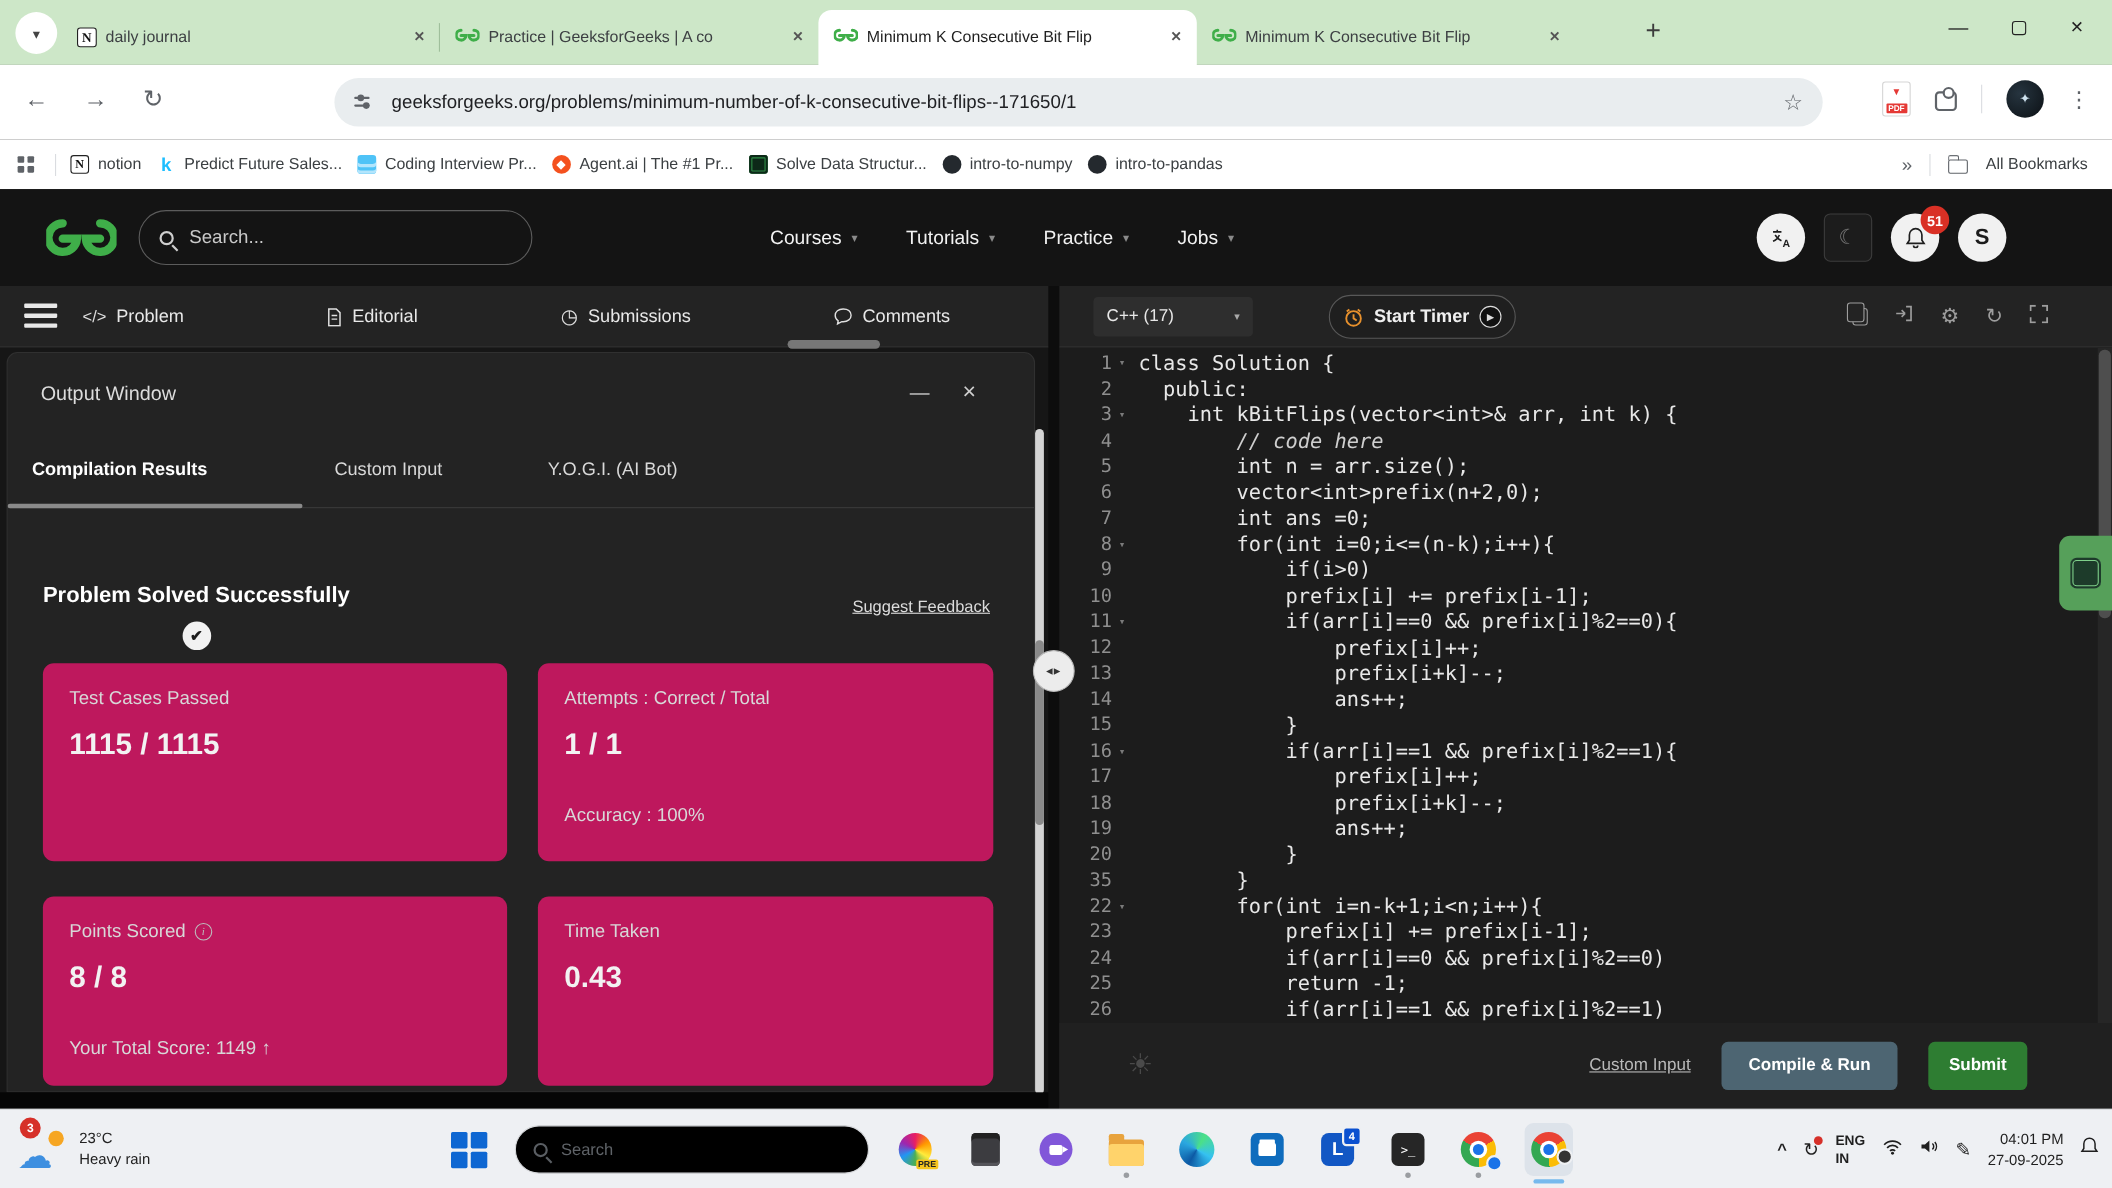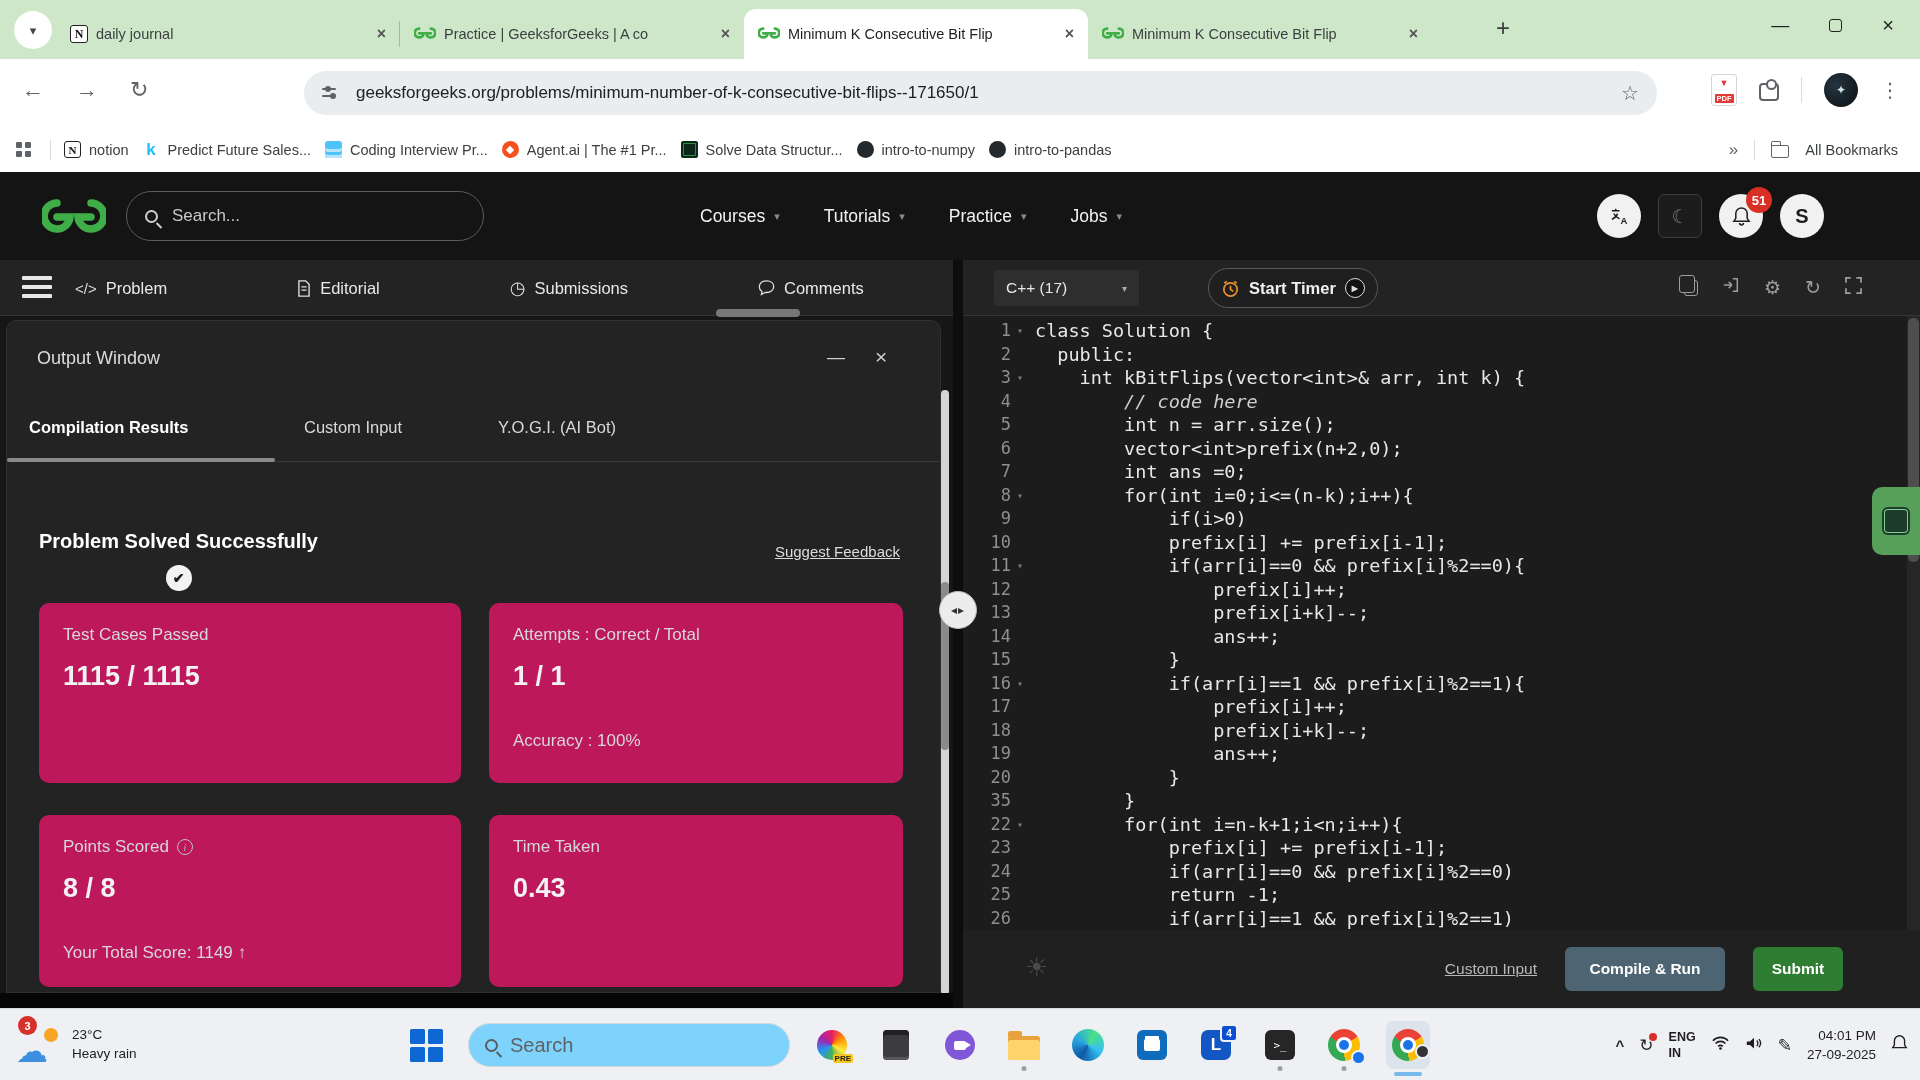--- a/index.html
+++ b/index.html
@@ -150,21 +150,21 @@
   #taskbar{position:absolute;left:0;top:1008px;width:100%;height:72px;background:#eef0f3;border-top:1px solid #d8dadd;color:#1f1f1f;}
   .weather{position:absolute;left:16px;top:9px;display:flex;gap:10px;align-items:center;}
   .wicon{position:relative;width:46px;height:52px;}
   .wicon .sun{position:absolute;right:4px;top:10px;width:14px;height:14px;border-radius:50%;background:#f6a623;}
   .wicon .cloud{position:absolute;left:0px;bottom:0px;color:#3d8fe0;font-size:32px;}
   .wicon .wbadge{position:absolute;left:2px;top:-2px;width:19px;height:19px;border-radius:50%;background:#d63029;color:#fff;font-size:11px;font-weight:700;display:flex;align-items:center;justify-content:center;}
   .wtxt{font-size:13.5px;line-height:19px;color:#222;}
   .centericons{position:absolute;left:404px;top:0;height:72px;display:flex;align-items:center;gap:20px;}
   .winlogo{display:grid;grid-template-columns:15px 15px;grid-template-rows:15px 15px;gap:3px;}
   .winlogo i{background:#0e67d2;border-radius:1.5px;}
-  .tbsearch{width:322px;height:44px;border-radius:22px;background:#7dd3fc;border:1px solid #d6d8db;display:flex;align-items:center;gap:12px;padding:0 16px;color:#5f6368;font-size:20px;}
+  .tbsearch{width:322px;height:44px;border-radius:22px;background:#000000;border:1px solid #d6d8db;display:flex;align-items:center;gap:12px;padding:0 16px;color:#5f6368;font-size:15px;}
   .app{width:44px;height:60px;display:flex;align-items:center;justify-content:center;position:relative;}
   .app.running::after{content:"";position:absolute;bottom:4px;left:50%;transform:translateX(-50%);width:5px;height:5px;border-radius:50%;background:#9a9da1;}
   .app.activeapp{background:#dde3ea;border-radius:8px;height:48px;}
   .app.activeapp::after{content:"";position:absolute;bottom:-7px;left:50%;transform:translateX(-50%);width:28px;height:4px;border-radius:2px;background:#76b9ed;}
   .preic{width:30px;height:30px;border-radius:50%;background:conic-gradient(#e91e63,#ff9800,#ffeb3b,#4caf50,#2196f3,#9c27b0,#e91e63);position:relative;}
   .preic b{position:absolute;bottom:-3px;right:-6px;background:#f7c51e;color:#222;font-size:8px;font-weight:700;border-radius:2px;padding:0 2px;}
   .notepadic{width:26px;height:30px;background:#3c3c40;border-radius:4px;box-shadow:inset 0 5px 0 #222,inset 0 -3px 0 #55555a;}
   .camic{width:30px;height:30px;border-radius:50%;background:#8157d9;display:flex;align-items:center;justify-content:center;}
   .camic i{width:12px;height:9px;background:#fff;border-radius:2px;position:relative;}
   .camic i::after{content:"";position:absolute;right:-5px;top:1px;border-left:5px solid #fff;border-top:3.5px solid transparent;border-bottom:3.5px solid transparent;}

